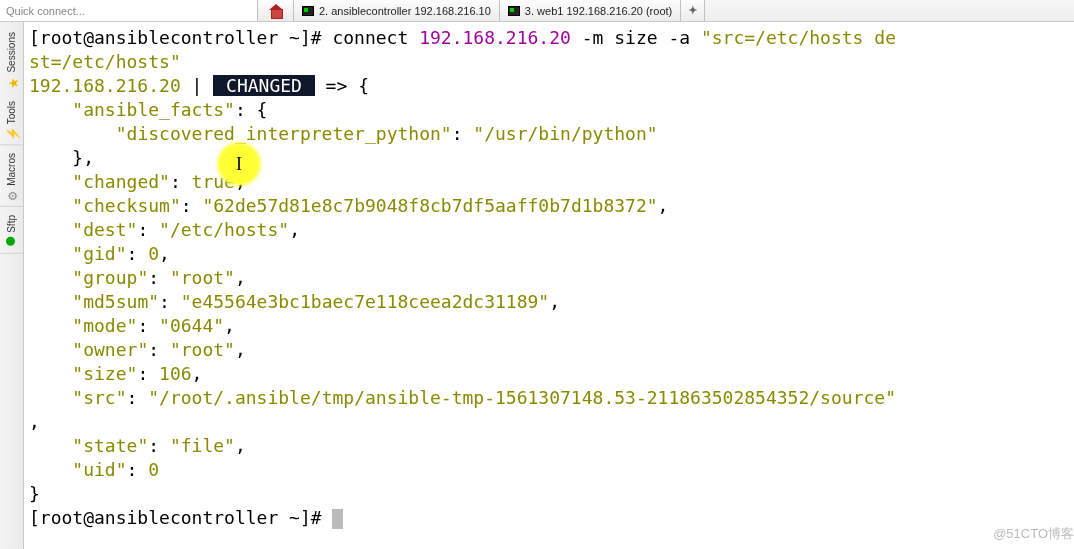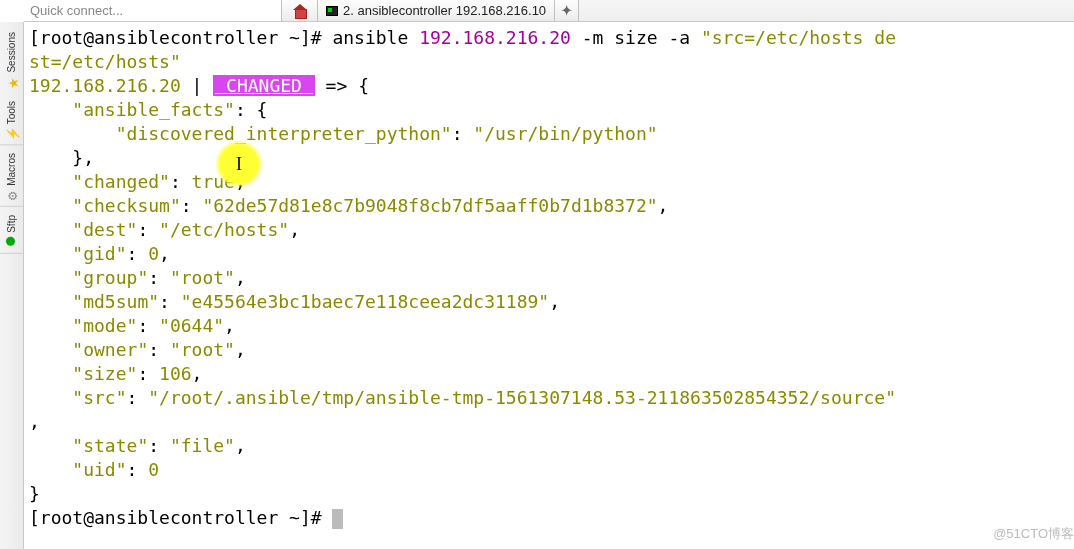--- a/index.html
+++ b/index.html
@@ -13,22 +13,21 @@
     overflow: hidden;
     position: relative;
   }
   .tabbar {
     display: flex;
     align-items: center;
     height: 22px;
     background: linear-gradient(#f6f6f6, #eeeeee);
     border-bottom: 1px solid #c9c9c9;
     font-family: "Segoe UI", Arial, sans-serif;
-    font-size: 13px;
-    margin-left: 24px;
+    font-size: 11px;
   }
   .quick-connect {
     flex: 0 0 258px;
     height: 100%;
     padding: 2px 6px;
     color: #888;
     border-right: 1px solid #c0c0c0;
     background: #fff;
     display: flex;
     align-items: center;
@@ -81,21 +80,21 @@
     position:absolute;left:27px;right:0;top:22px;bottom:0;
     padding:4px 2px 2px 2px;
     white-space:pre;
     line-height:24px;
     color:#000;
     overflow:hidden;
   }
   .k  { color:#8a8a00; }   
   .s  { color:#8a8a00; }   
   .pu { color:#a000a0; }   
-  .hl { background:#d946ef; color:#fff; padding:0 2px;text-decoration:underline; }
+  .hl { background:#0f172a; color:#fff; padding:0 2px; }
   .olive { color:#8a8a00; }
   .prompt { color:#000; }
   .cursor-block{ display:inline-block;width:11px;height:20px;background:#bbb;vertical-align:middle; }
   .ring-cursor{
     position:absolute;
     width:48px;height:48px;border-radius:50%;
     background: radial-gradient(circle, #ffff33 0%, #ffff33 55%, rgba(255,255,51,0.0) 72%);
     pointer-events:none;
     display:flex;align-items:center;justify-content:center;
     font-family:serif;font-size:18px;color:#000;
@@ -110,20 +109,24 @@
 
 <div class="tabbar">
   <div class="quick-connect">Quick connect...</div>
   <div class="tab home">
     <span class="home-icon"></span>
   </div>
   <div class="tab">
     <span class="term-icon"></span>
     <span>2. ansiblecontroller 192.168.216.10</span>
   </div>
+  <div class="tab">
+    <span class="term-icon"></span>
+    <span>3. web1 192.168.216.20 (root)</span>
+  </div>
   <div class="tab newtab">✦</div>
 </div>
 
 <div class="sidebar">
   <div class="side-item">
     <span class="side-icon star">★</span>
     <span>Sessions</span>
   </div>
   <div class="side-item">
     <span class="side-icon bolt">⚡</span>
@@ -132,21 +135,21 @@
   <div class="side-item">
     <span class="side-icon gear">⚙</span>
     <span>Macros</span>
   </div>
   <div class="side-item">
     <span class="side-icon"><span class="dot"></span></span>
     <span>Sftp</span>
   </div>
 </div>
 
-<div class="terminal"><span class="prompt">[root@ansiblecontroller ~]# </span><span>ansible </span><span class="pu">192.168.216.20</span><span> -m size -a </span><span class="olive">"src=/etc/hosts de</span>
+<div class="terminal"><span class="prompt">[root@ansiblecontroller ~]# </span><span>connect </span><span class="pu">192.168.216.20</span><span> -m size -a </span><span class="olive">"src=/etc/hosts de</span>
 <span class="olive">st=/etc/hosts"</span>
 <span class="olive">192.168.216.20</span><span> | </span><span class="hl"> CHANGED </span><span> =&gt; {</span>
     <span class="k">"ansible_facts"</span><span>: {</span>
         <span class="k">"discovered_interpreter_python"</span>: <span class="s">"/usr/bin/python"</span>
 <span>    },</span>
     <span class="k">"changed"</span>: <span class="olive">true</span>,
     <span class="k">"checksum"</span>: <span class="s">"62de57d81e8c7b9048f8cb7df5aaff0b7d1b8372"</span>,
     <span class="k">"dest"</span>: <span class="s">"/etc/hosts"</span>,
     <span class="k">"gid"</span>: <span class="olive">0</span>,
     <span class="k">"group"</span>: <span class="s">"root"</span>,

